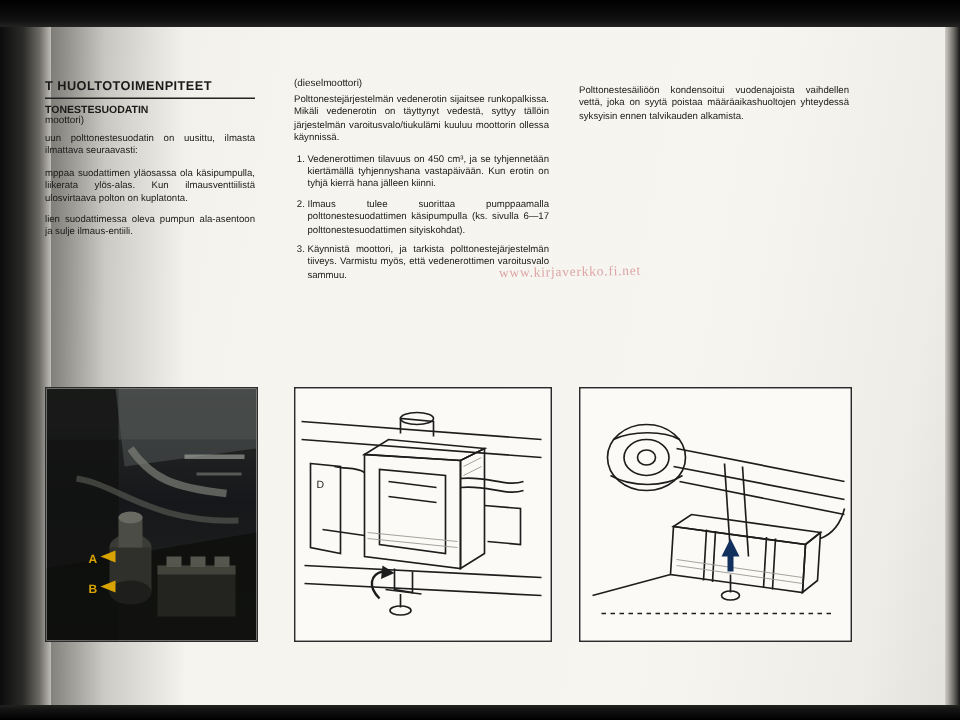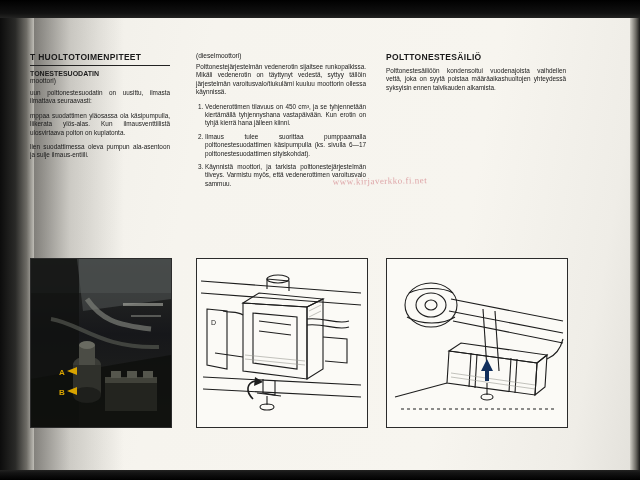--- a/index.html
+++ b/index.html
@@ -122,21 +122,20 @@
     <div style="height:4px"></div>
     <p class="body">Polttonestejärjestelmän vedenerotin sijaitsee runkopalkissa. Mikäli vedenerotin on täyttynyt vedestä, syttyy tällöin järjestelmän varoitusvalo/tiukulämi kuuluu moottorin ollessa käynnissä.</p>
     <ol class="body">
       <li>Vedenerottimen tilavuus on 450 cm³, ja se tyhjennetään kiertämällä tyhjennyshana vastapäivään. Kun erotin on tyhjä kierrä hana jälleen kiinni.</li>
       <li>Ilmaus tulee suorittaa pumppaamalla polttonestesuodattimen käsipumpulla (ks. sivulla 6—17 polttonestesuodattimen sityiskohdat).</li>
       <li>Käynnistä moottori, ja tarkista polttonestejärjestelmän tiiveys. Varmistu myös, että vedenerottimen varoitusvalo sammuu.</li>
     </ol>
   </div>
 
   <div class="col" id="col3">
-    <div class="head">POLTTONESTESÄILIÖ</div>
     <div style="height:5px"></div>
     <p class="body">Polttonestesäiliöön kondensoitui vuodenajoista vaihdellen vettä, joka on syytä poistaa määräaikashuoltojen yhteydessä syksyisin ennen talvikauden alkamista.</p>
   </div>
 
   <div class="fig photo-dark" id="fig1">
     <svg viewBox="0 0 140 168" preserveAspectRatio="none">
       <defs>
         <linearGradient id="eg" x1="0" y1="0" x2="0" y2="1">
           <stop offset="0" stop-color="#2b2d29"></stop>
           <stop offset="0.45" stop-color="#16171a"></stop>

